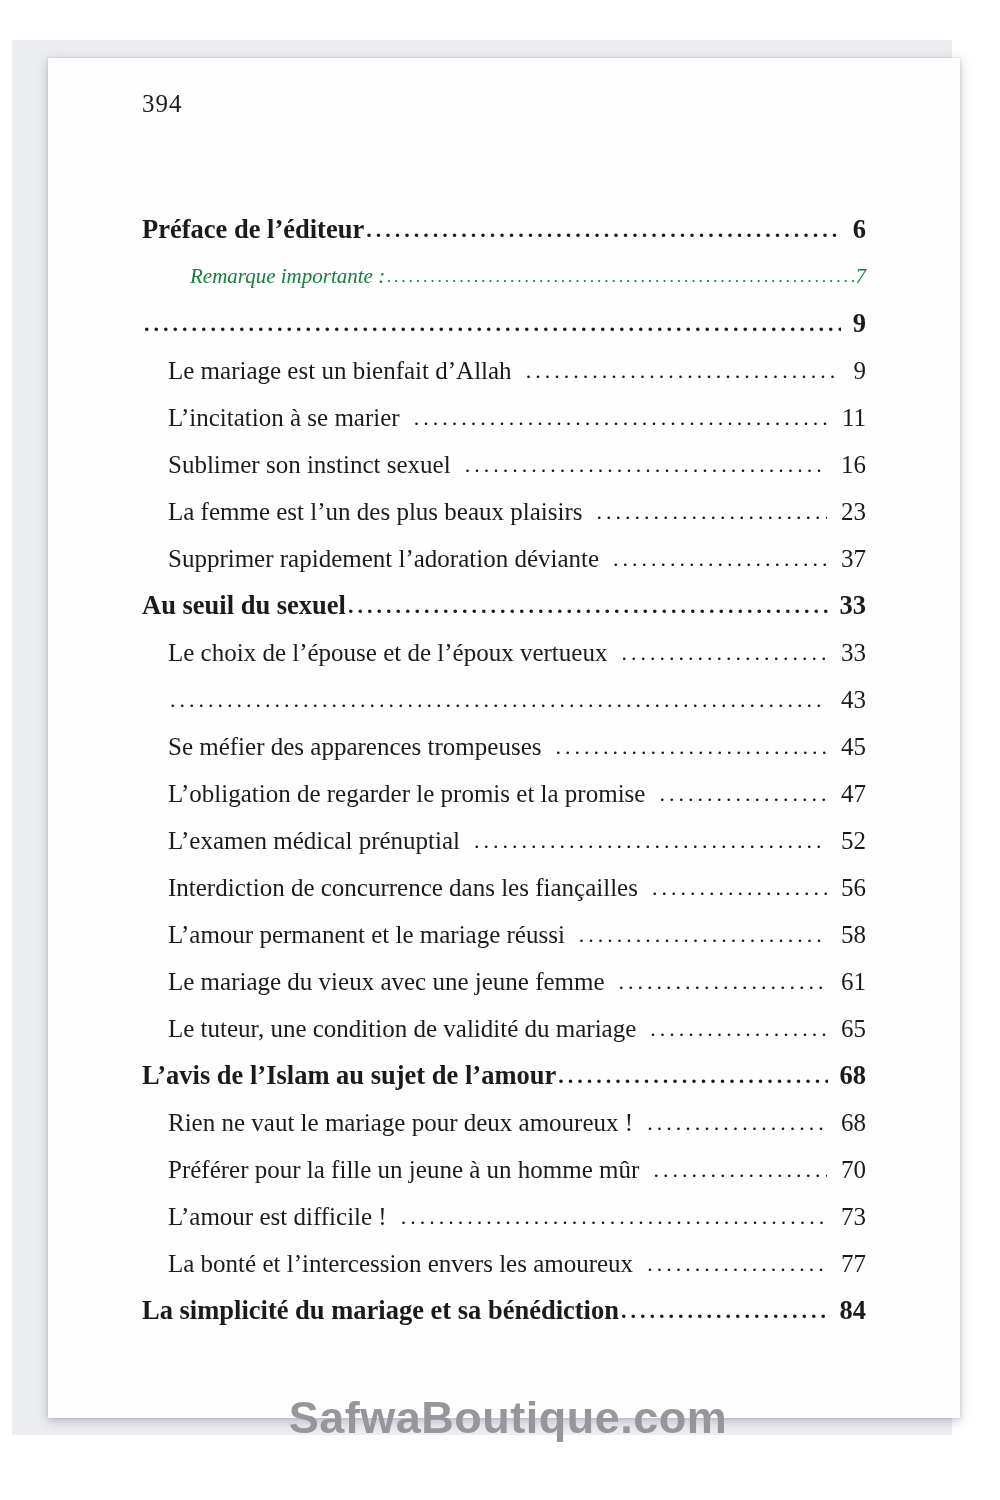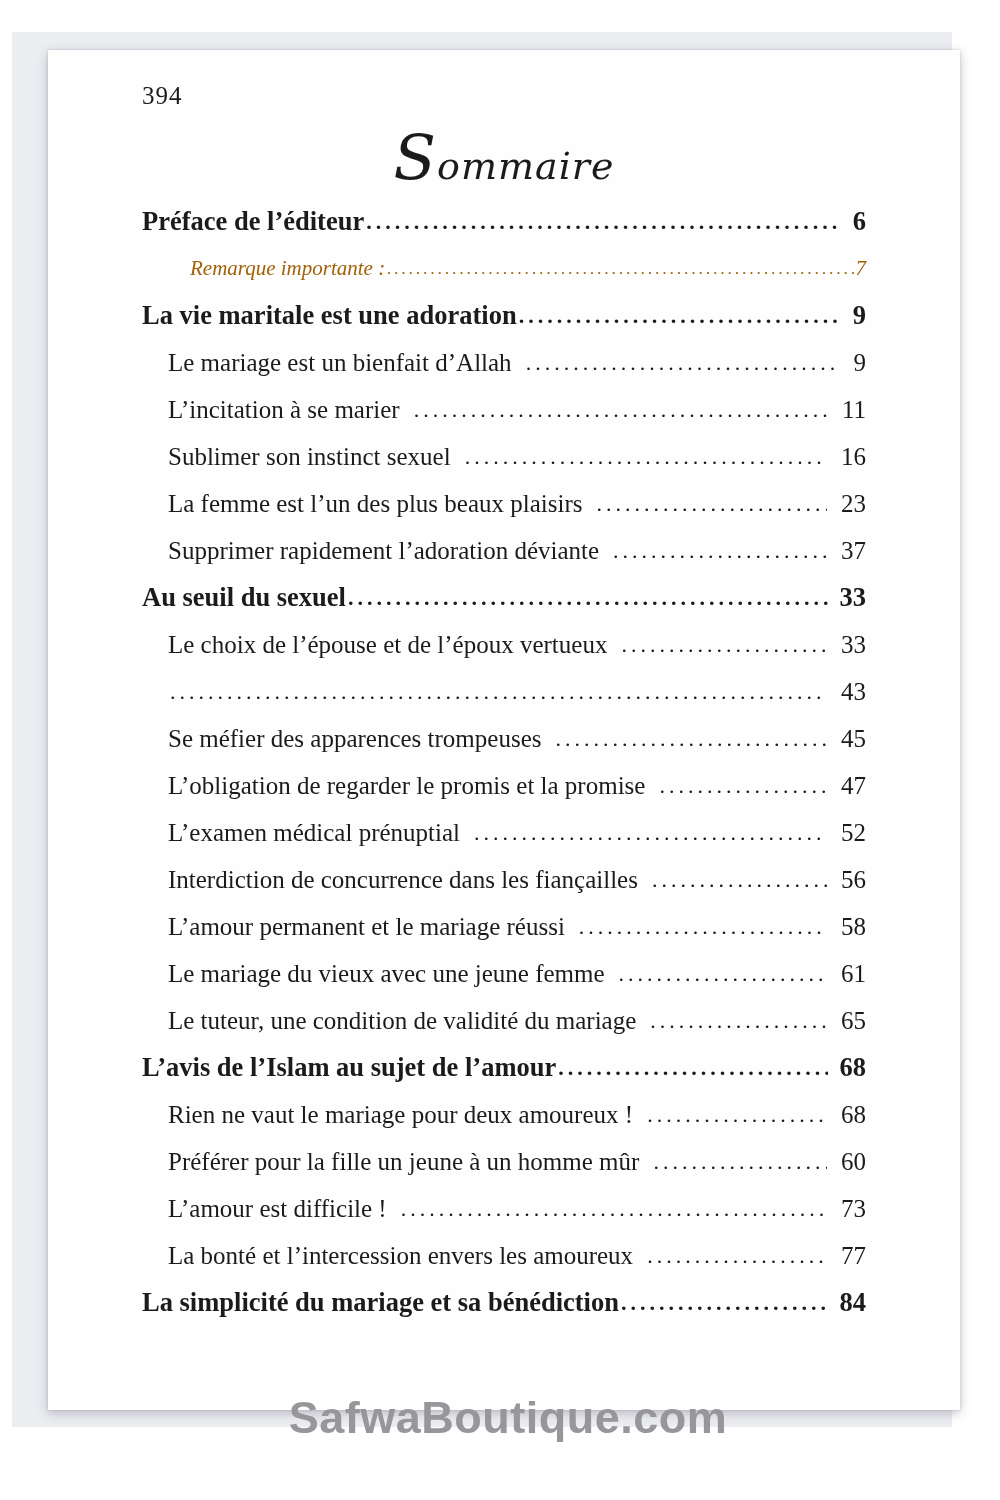--- a/index.html
+++ b/index.html
@@ -12,21 +12,21 @@
   html,body{margin:0;padding:0;}
   body{
     width:1000px;height:1500px;position:relative;
     background:#ffffff;
     font-family:"Liberation Serif", serif;
     color:var(--ink);
     overflow:hidden;
   }
   
   .mat{
-    position:absolute;left:12px;top:32px;width:940px;height:1395px;
+    position:absolute;left:12px;top:40px;width:940px;height:1395px;
     background:var(--frame);
   }
   
   .sheet{
     position:absolute;left:36px;top:18px;width:912px;height:1360px;
     background:var(--sheet);
     box-shadow:0 3px 10px rgba(120,122,140,.45), 0 0 2px rgba(120,122,140,.35);
   }
   .folio{
     position:absolute;left:94px;top:32px;
@@ -68,53 +68,51 @@
   
   .row.h1{font-weight:bold;font-size:26.5px;}
   .row.h1 .pagenum{padding-left:10px;}
   
   .row.h2{padding-left:26px;gap:12px;}
   
   .row.note{
     padding-left:48px;
     font-style:italic;
     font-size:21px;
-    color:#a16207;
+    color:#15803d;
   }
   .row.note .dots{font-size:17px;letter-spacing:3px;}
   .watermark{
     position:absolute;left:8px;top:1392px;width:100%;
     text-align:center;
     font-family:"Liberation Sans", sans-serif;
     font-weight:bold;
     font-size:45px;
     color:var(--watermark);
     letter-spacing:0.5px;
   }
 </style>
 </head>
 <body>
 
 <div class="mat">
   <div class="sheet">
     <div class="folio">394</div>
-    <div class="toc-title">Sommaire</div>
     <div class="toc" id="toc-list">
         <div class="row h1">
           <span class="label">Préface de l’éditeur</span>
           <span class="dots"></span>
           <span class="pagenum">6</span>
         </div>
         <div class="row note">
           <span class="label">Remarque importante :</span>
           <span class="dots"></span>
           <span class="pagenum">7</span>
         </div>
         <div class="row h1">
-          <span class="label">La vie maritale est une adoration</span>
           <span class="dots"></span>
           <span class="pagenum">9</span>
         </div>
         <div class="row h2">
           <span class="label">Le mariage est un bienfait d’Allah</span>
           <span class="dots"></span>
           <span class="pagenum">9</span>
         </div>
         <div class="row h2">
           <span class="label">L’incitation à se marier</span>
@@ -191,21 +189,21 @@
           <span class="pagenum">68</span>
         </div>
         <div class="row h2">
           <span class="label">Rien ne vaut le mariage pour deux amoureux !</span>
           <span class="dots"></span>
           <span class="pagenum">68</span>
         </div>
         <div class="row h2">
           <span class="label">Préférer pour la fille un jeune à un homme mûr</span>
           <span class="dots"></span>
-          <span class="pagenum">60</span>
+          <span class="pagenum">70</span>
         </div>
         <div class="row h2">
           <span class="label">L’amour est difficile !</span>
           <span class="dots"></span>
           <span class="pagenum">73</span>
         </div>
         <div class="row h2">
           <span class="label">La bonté et l’intercession envers les amoureux</span>
           <span class="dots"></span>
           <span class="pagenum">77</span>

